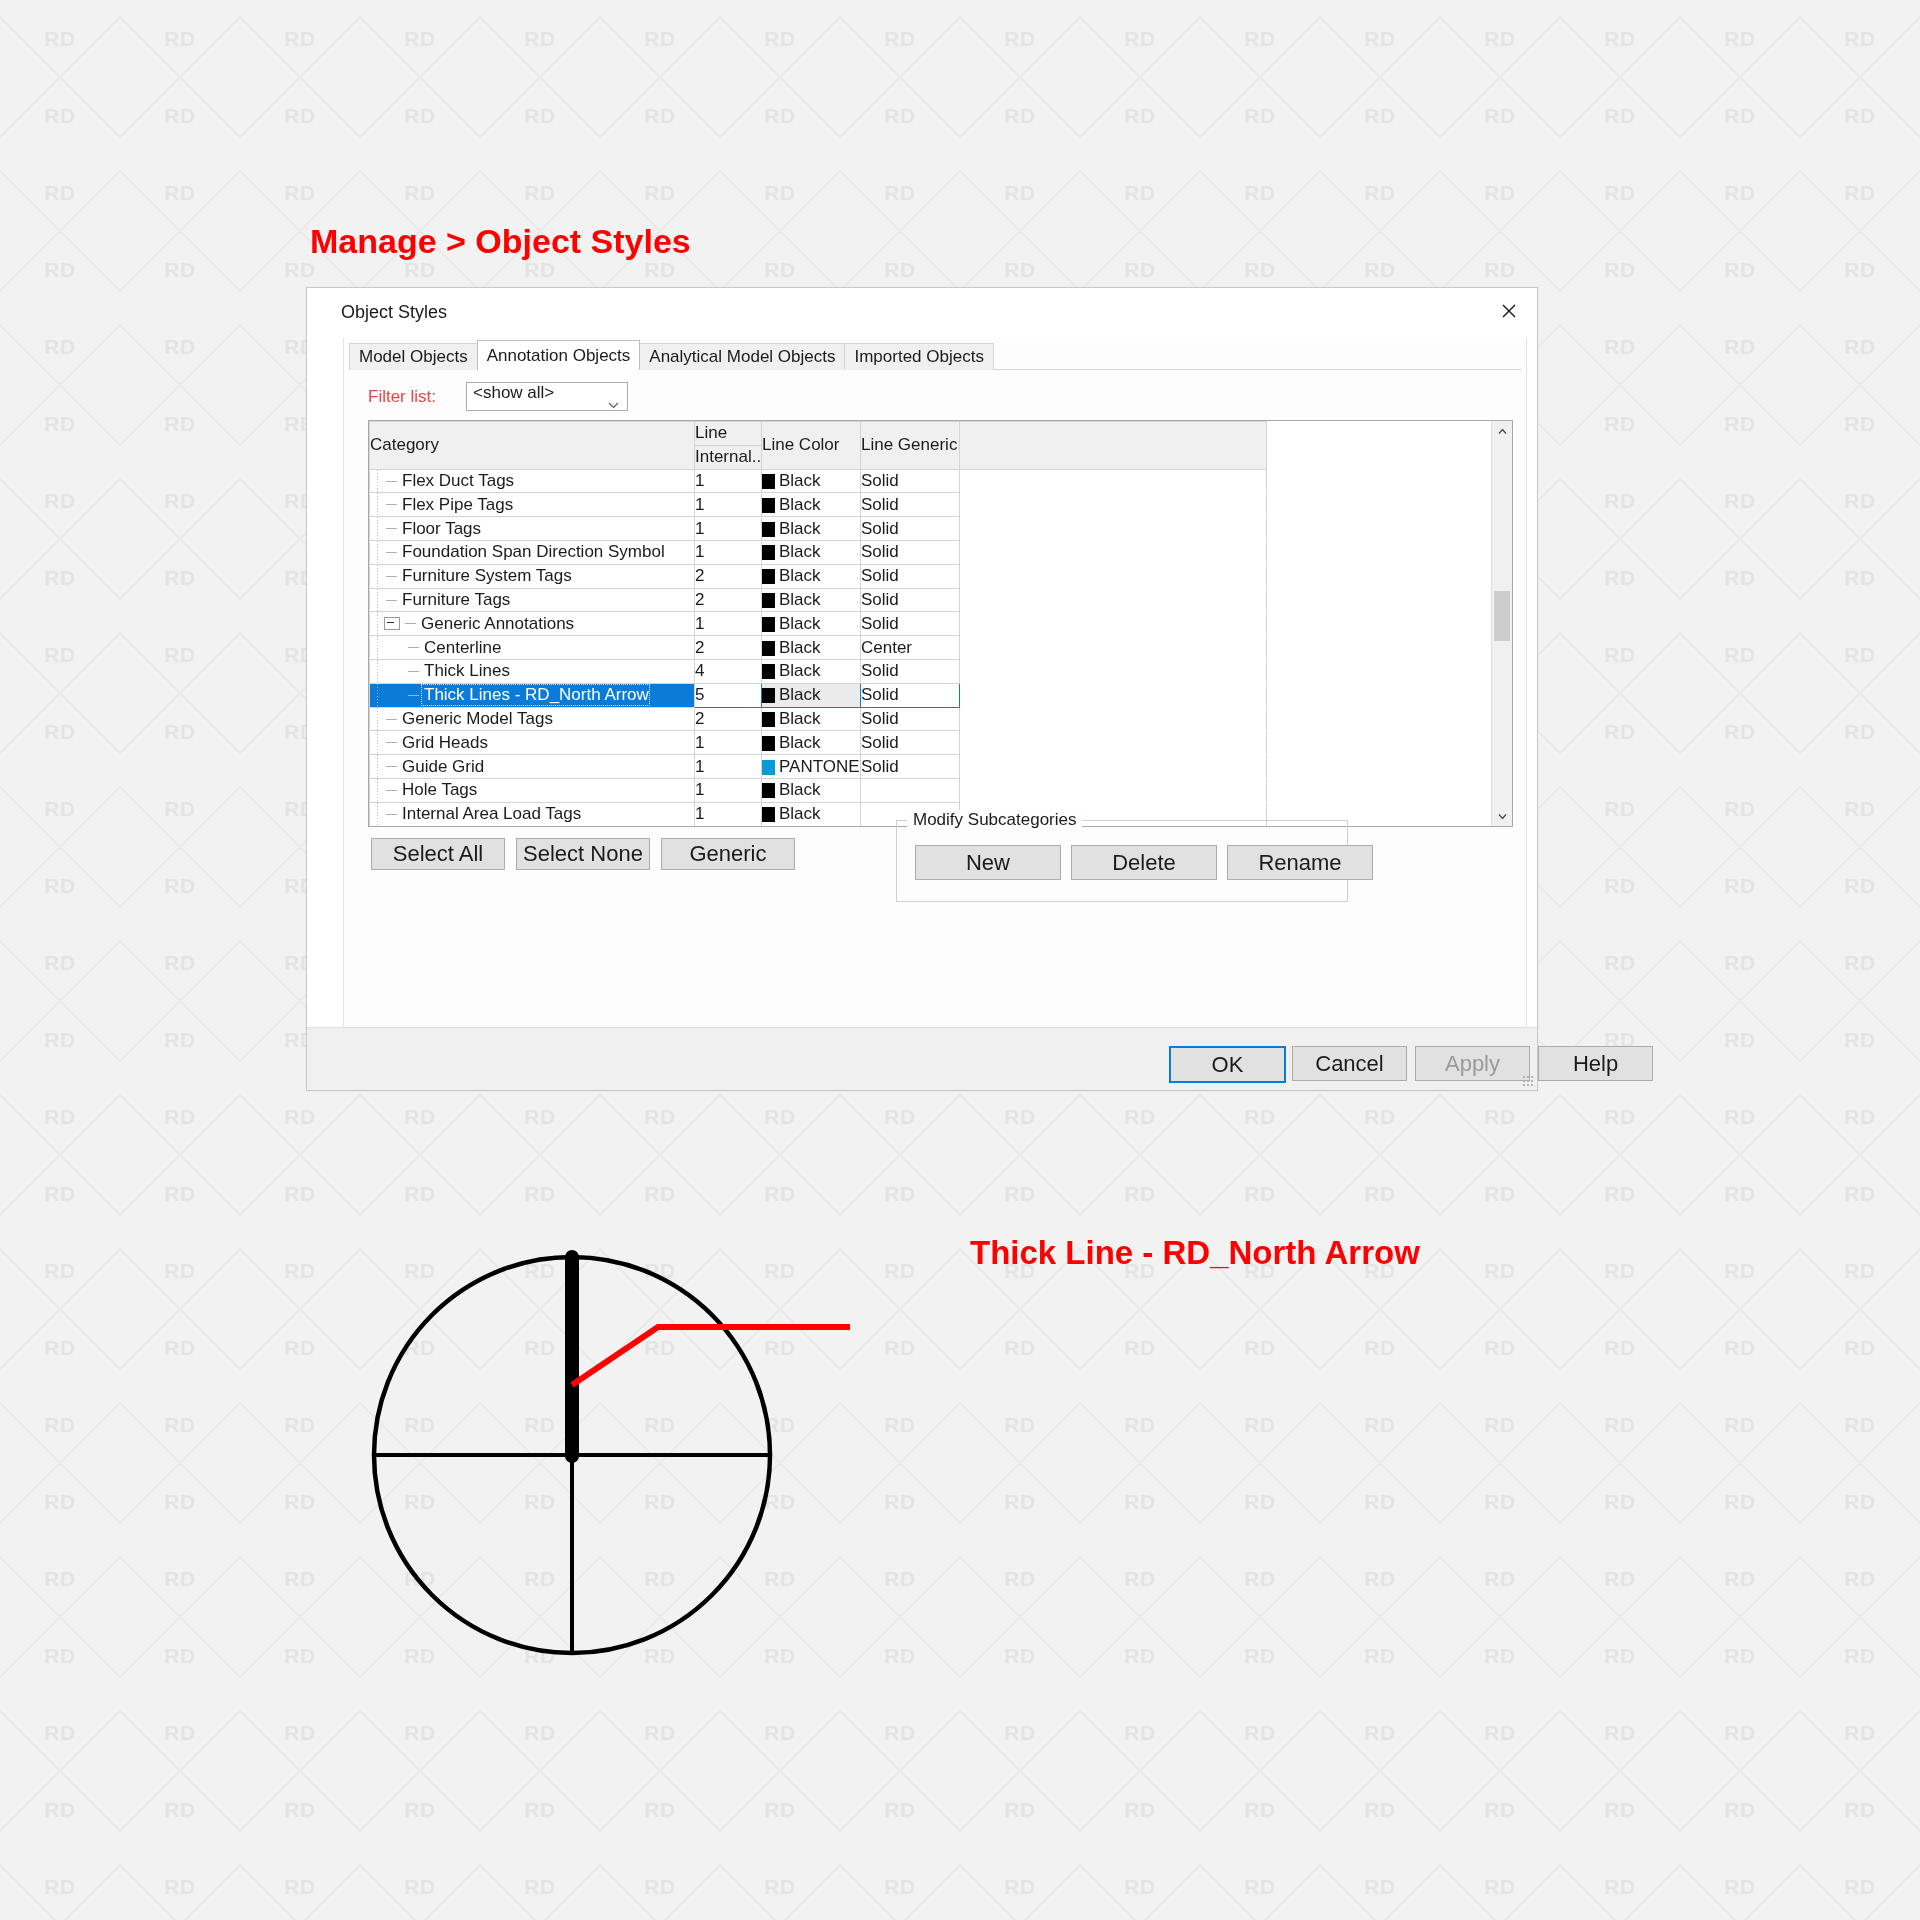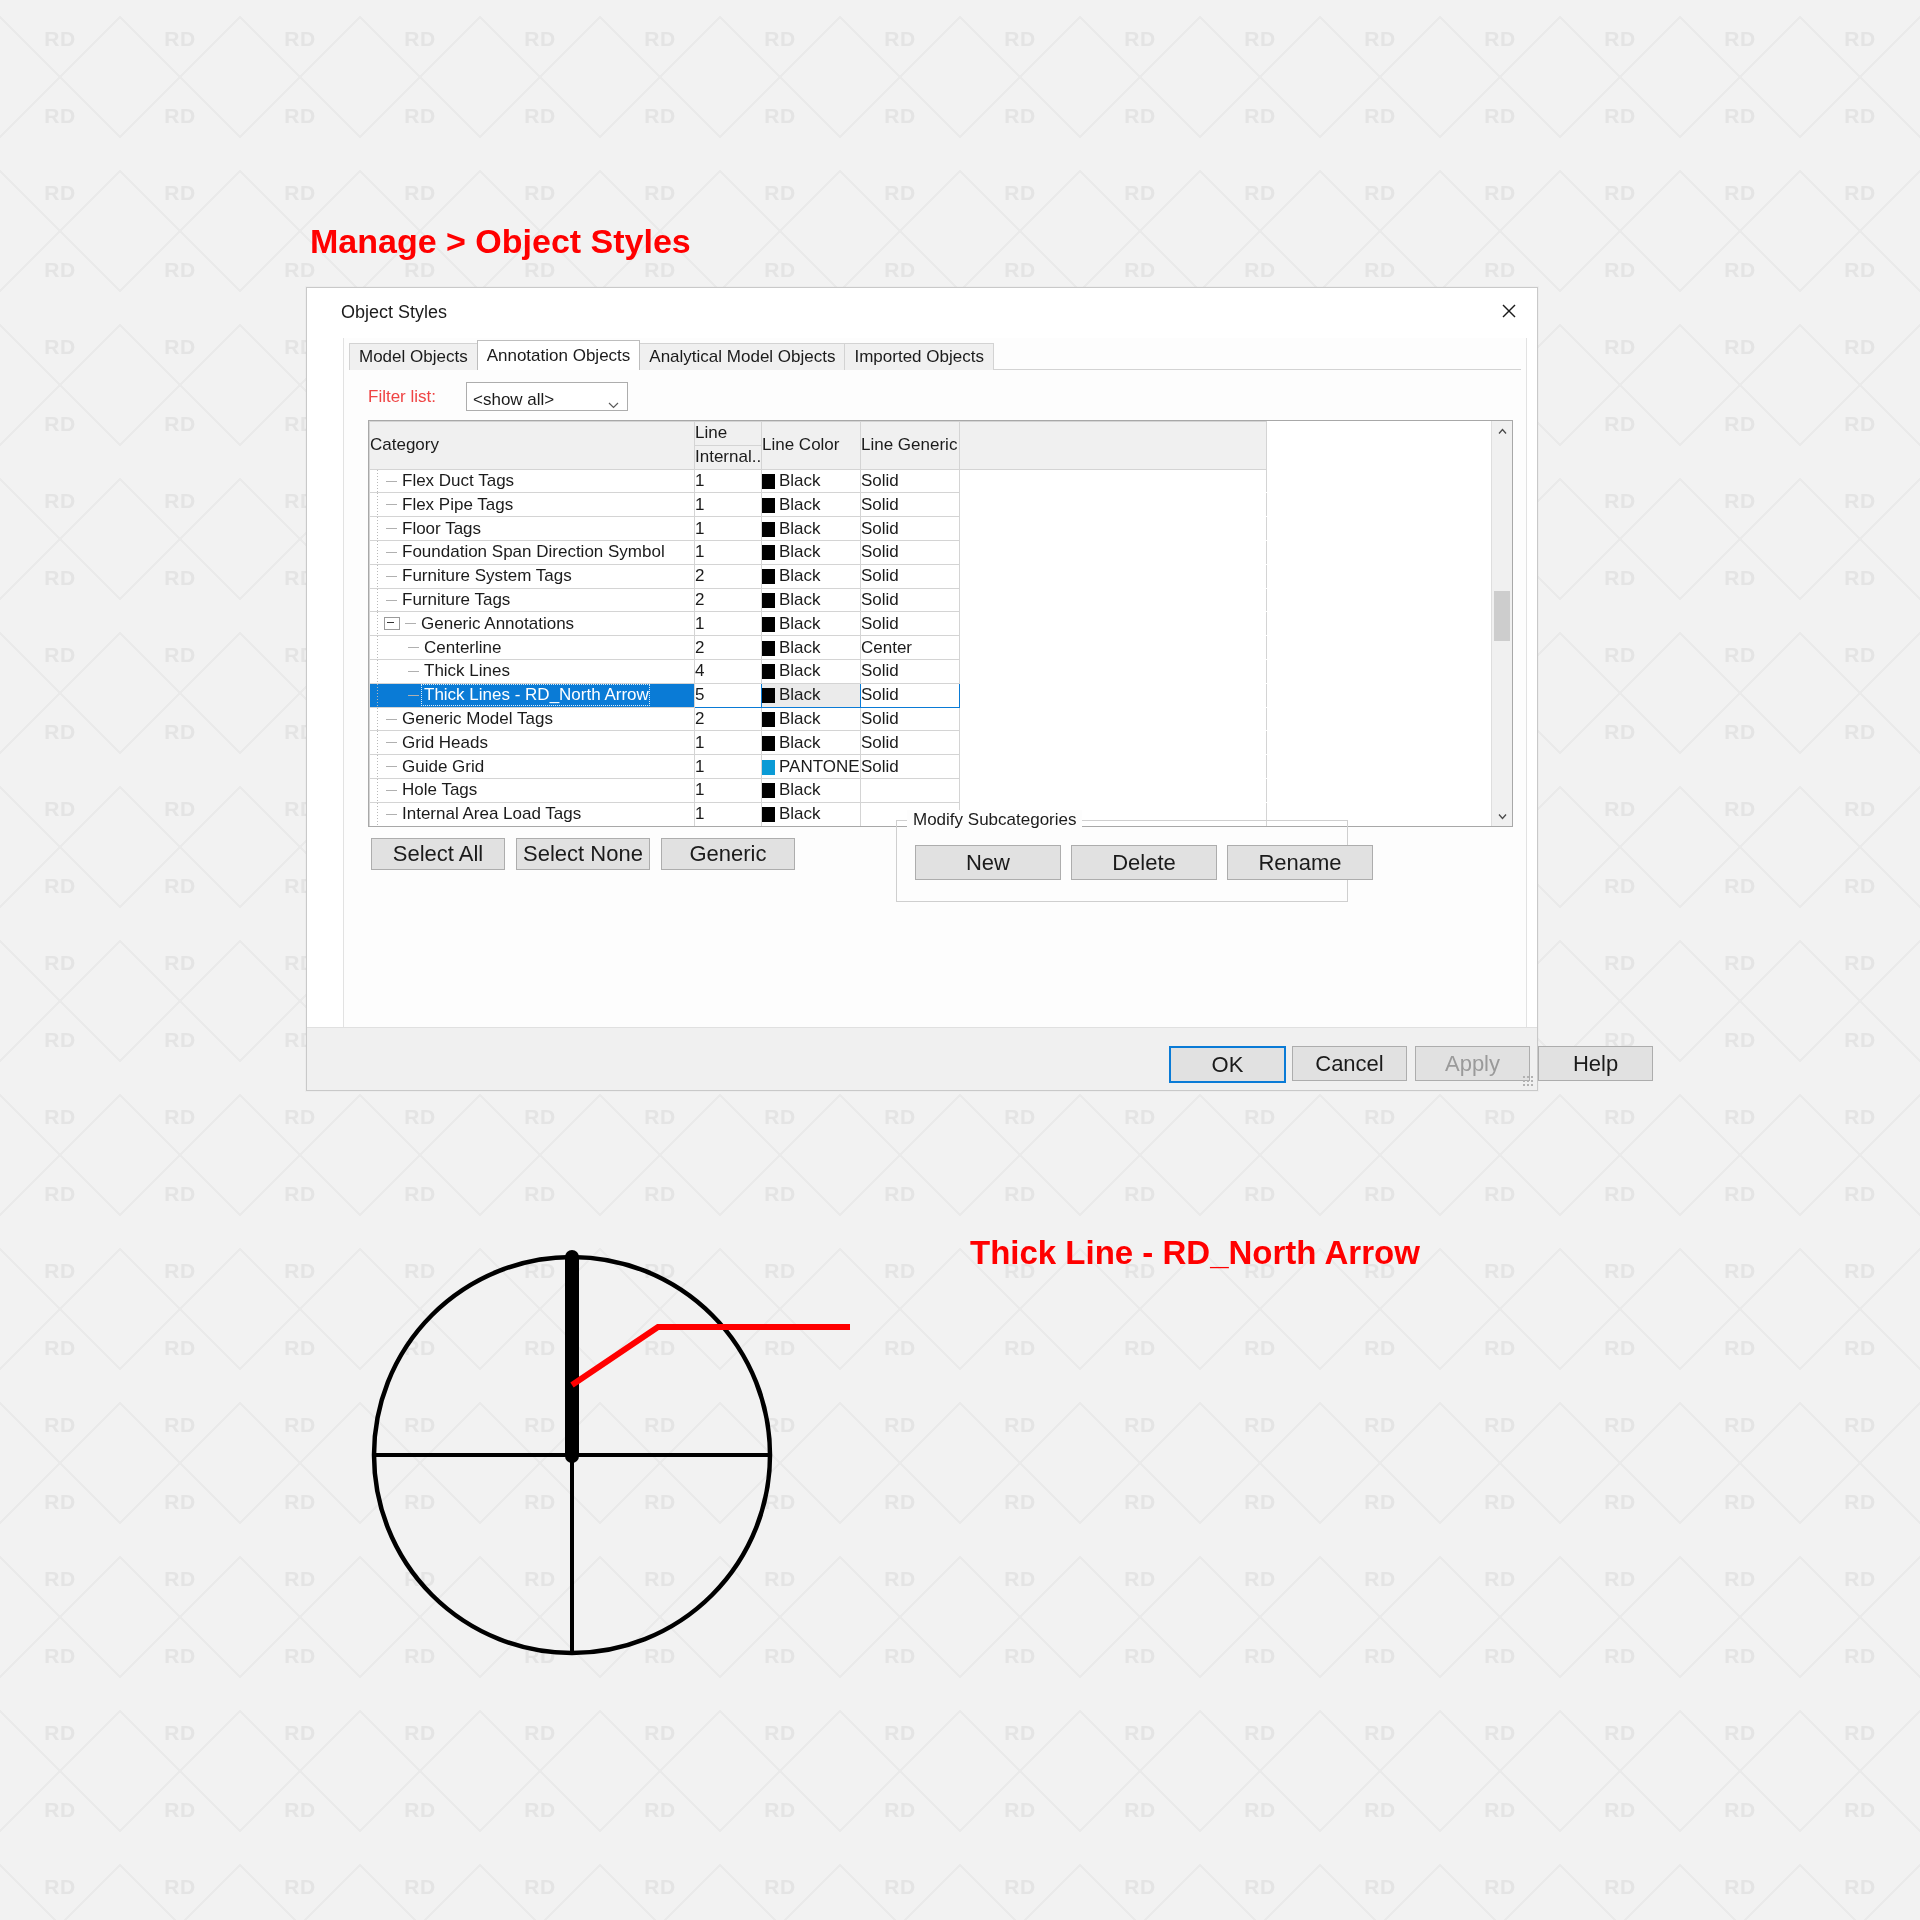--- a/index.html
+++ b/index.html
@@ -168,21 +168,21 @@
     font-size: 17px;
     margin-right: 30px;
     color: #ef4444;
   }
   #filter-select {
     width: 148px;
     height: 27px;
     border: 1px solid #adadad;
     background: #ffffff;
     display: flex;
-    align-items: flex-end;
+    align-items: flex-start;
     padding: 0 6px;
     font-size: 17px;
     position: relative;
     cursor: pointer;
   }
   #filter-select .chev {
     position: absolute;
     right: 8px;
     top: 11px;
   }

